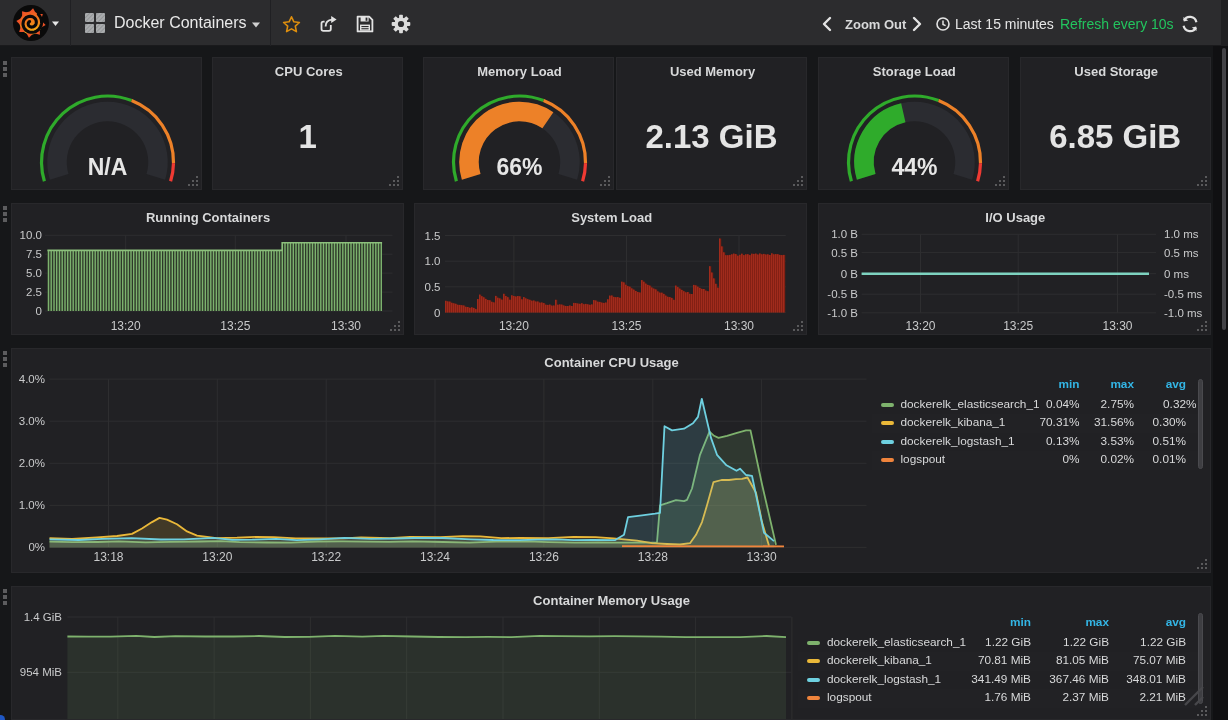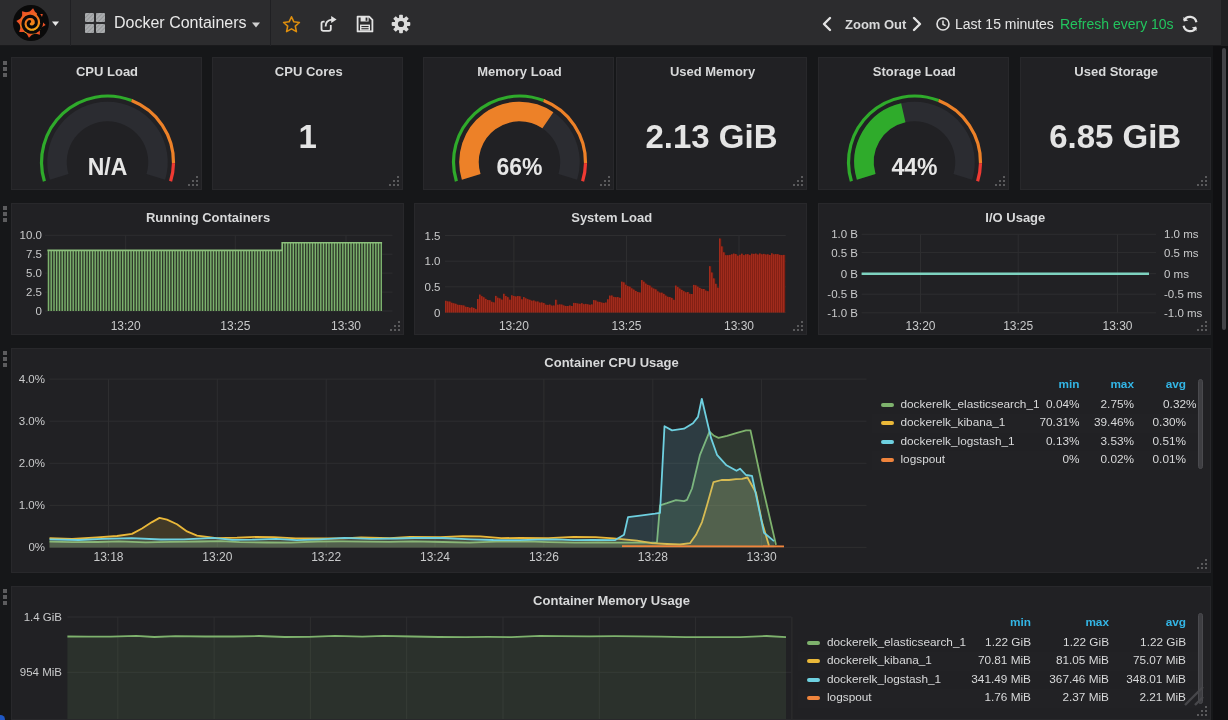--- a/index.html
+++ b/index.html
@@ -2,21 +2,20 @@
 <html><head><meta charset="utf-8"><style>
 *{margin:0;padding:0;box-sizing:border-box}
 html,body{width:1228px;height:720px;background:#161719;font-family:"Liberation Sans",sans-serif;overflow:hidden}
 .panel{position:absolute;background:#212124;border:1px solid #28282b}
 .ptitle{position:absolute;top:0;left:0;height:25px;line-height:27px;text-align:center;font-size:13px;font-weight:bold;color:#d8d9da}
 .bigstat{position:absolute;left:0;top:60px;width:100%;text-align:center;font-size:33px;font-weight:bold;color:#e4e4e4}
 .rsz i{position:absolute;width:2px;height:2px;background:#5a5a5c}
 text{font-family:"Liberation Sans",sans-serif}
 </style></head><body>
 <div class="panel" style="left:10.5px;top:57px;width:191px;height:133px;">
-    <div class="ptitle" style="width:191px">CPU Load</div>
     <svg width="191" height="133" style="position:absolute;left:0;top:0">
       <path d="M47.2,118.8 A50.5,50.5 0 1,1 143.8,118.8" fill="none" stroke="#2b2c31" stroke-width="19.5" stroke-linecap="butt"></path>
       <path d="M32.4,123.3 A66,66 0 0,1 119.6,42.6" fill="none" stroke="#2fab2b" stroke-width="3.2" stroke-linecap="butt"></path>
       <path d="M119.6,42.6 A66,66 0 0,1 161.5,105.1" fill="none" stroke="#ed8128" stroke-width="3.2" stroke-linecap="butt"></path>
       <path d="M161.5,105.1 A66,66 0 0,1 158.6,123.3" fill="none" stroke="#ef3a33" stroke-width="3.2" stroke-linecap="butt"></path>
       <text x="95.5" y="116.5" text-anchor="middle" font-size="23" font-weight="bold" fill="#e6e6e6">N/A</text>
     </svg>
     <div class="rsz">
       <i style="right:3px;bottom:3px"></i>
       <i style="right:7px;bottom:3px"></i>
@@ -701,21 +700,21 @@
         <span style="position:absolute;left:9px;top:7px;width:13px;height:4px;border-radius:2px;background:#7eb26d"></span>
         <span style="position:absolute;left:29px;top:1px;color:#d8d9da">dockerelk_elasticsearch_1</span>
         <span style="position:absolute;right:120px;top:1px;color:#d8d9da">0.04%</span>
         <span style="position:absolute;right:65.5px;top:1px;color:#d8d9da">2.75%</span>
         <span style="position:absolute;right:3px;top:1px;color:#d8d9da">0.32%</span>
       </div>
       <div style="position:absolute;top:65.1px;left:860px;right:10px;height:18.6px;background:#222225;">
         <span style="position:absolute;left:9px;top:7px;width:13px;height:4px;border-radius:2px;background:#eab839"></span>
         <span style="position:absolute;left:29px;top:1px;color:#d8d9da">dockerelk_kibana_1</span>
         <span style="position:absolute;right:120px;top:1px;color:#d8d9da">70.31%</span>
-        <span style="position:absolute;right:65.5px;top:1px;color:#d8d9da">39.46%</span>
+        <span style="position:absolute;right:65.5px;top:1px;color:#d8d9da">31.56%</span>
         <span style="position:absolute;right:13.5px;top:1px;color:#d8d9da">0.30%</span>
       </div>
       <div style="position:absolute;top:83.7px;left:860px;right:10px;height:18.6px;">
         <span style="position:absolute;left:9px;top:7px;width:13px;height:4px;border-radius:2px;background:#6ed0e0"></span>
         <span style="position:absolute;left:29px;top:1px;color:#d8d9da">dockerelk_logstash_1</span>
         <span style="position:absolute;right:120px;top:1px;color:#d8d9da">0.13%</span>
         <span style="position:absolute;right:65.5px;top:1px;color:#d8d9da">3.53%</span>
         <span style="position:absolute;right:13.5px;top:1px;color:#d8d9da">0.51%</span>
       </div>
       <div style="position:absolute;top:102.3px;left:860px;right:10px;height:18.6px;background:#222225;">

